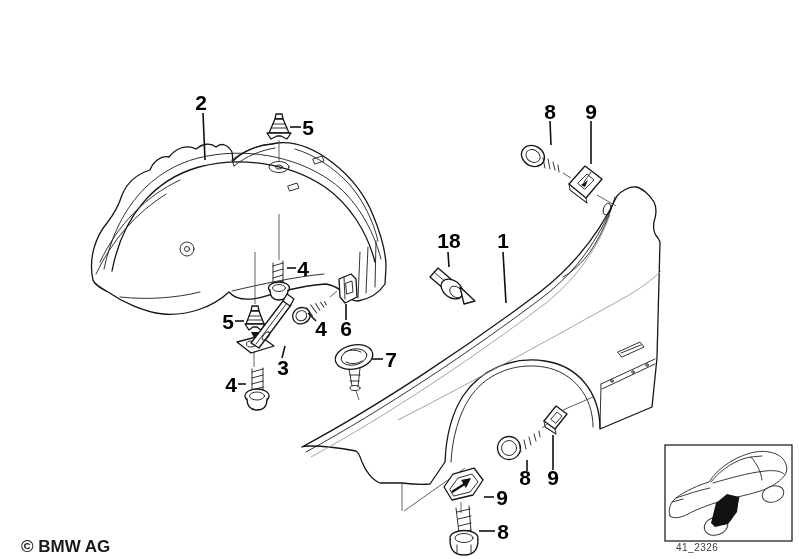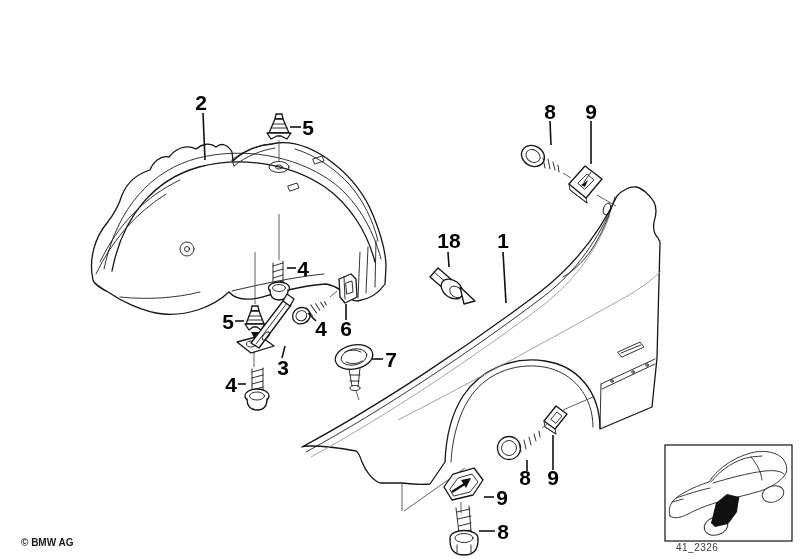--- a/index.html
+++ b/index.html
@@ -16,21 +16,21 @@
   .faint{fill:none;stroke:#9a9a9a;stroke-width:0.9;}
   .lead{fill:none;stroke:#111;stroke-width:1.6;}
   .fb {fill:#111;stroke:none;}
   .car{fill:none;stroke:#3c3c3c;stroke-width:1;stroke-linecap:round;stroke-linejoin:round;}
   .callout{
     position:absolute;transform:translate(-50%,-50%);
     font-size:21px;font-weight:bold;color:#000;line-height:1;white-space:nowrap;
     cursor:pointer;user-select:none;
   }
   .copyright{
-    position:absolute;left:21px;top:537px;font-size:10px;font-weight:bold;color:#1a1a1a;
+    position:absolute;left:21px;top:537px;font-size:17px;font-weight:bold;color:#1a1a1a;
   }
   .inset-code{
     position:absolute;left:676px;top:542px;font-size:10px;color:#3d3d3d;letter-spacing:.5px;
   }
 </style>
 </head>
 <body>
 
 <div class="stage">
 

